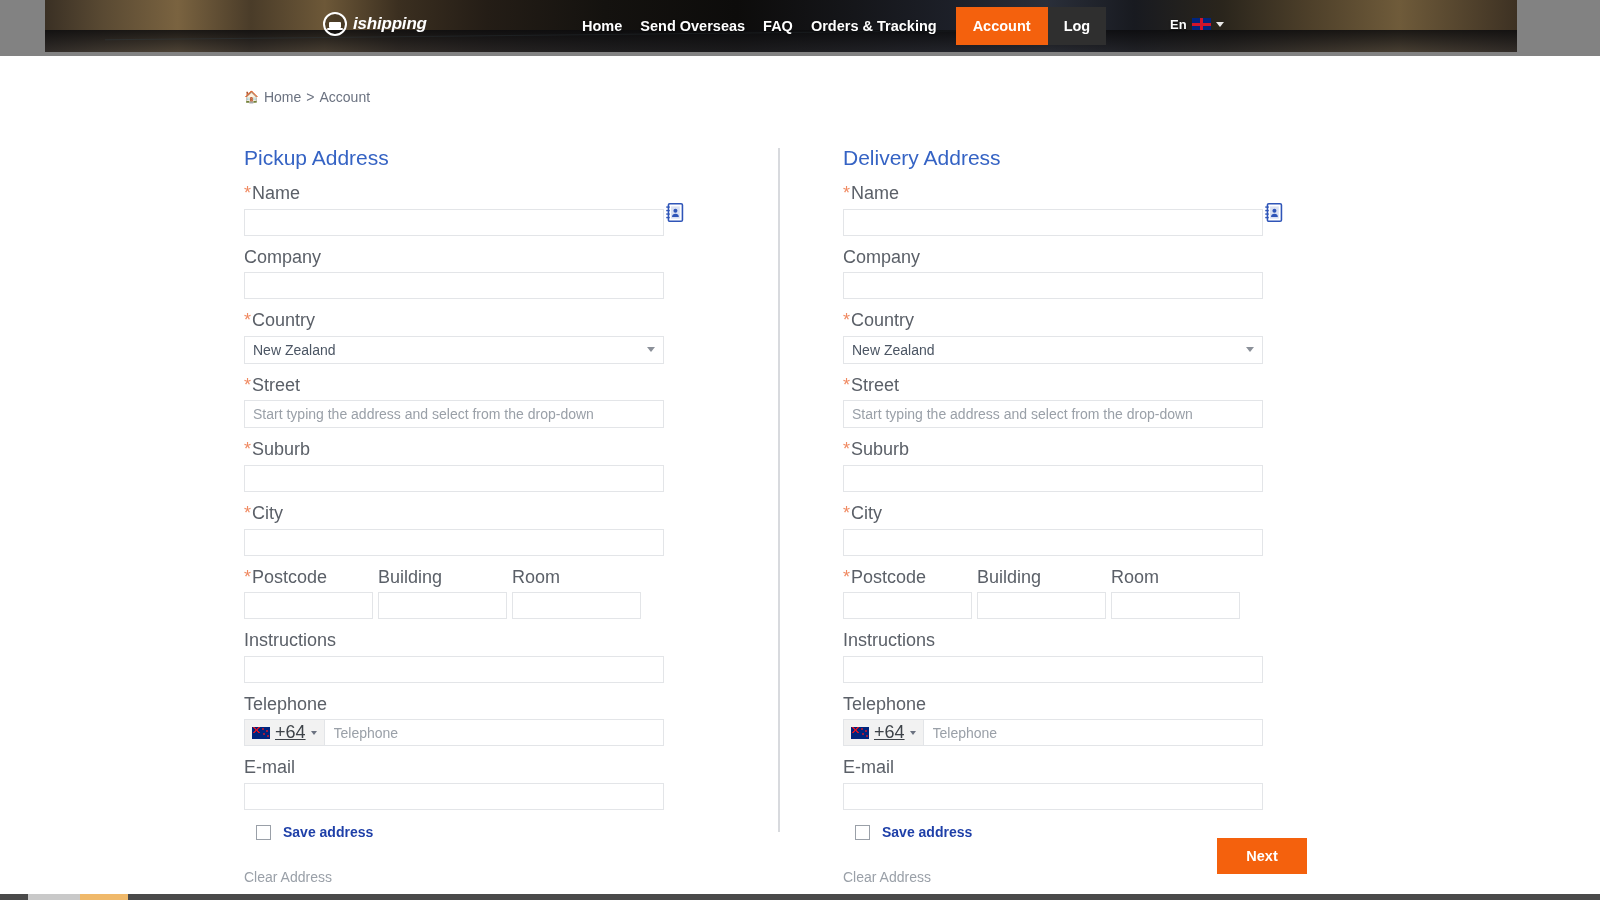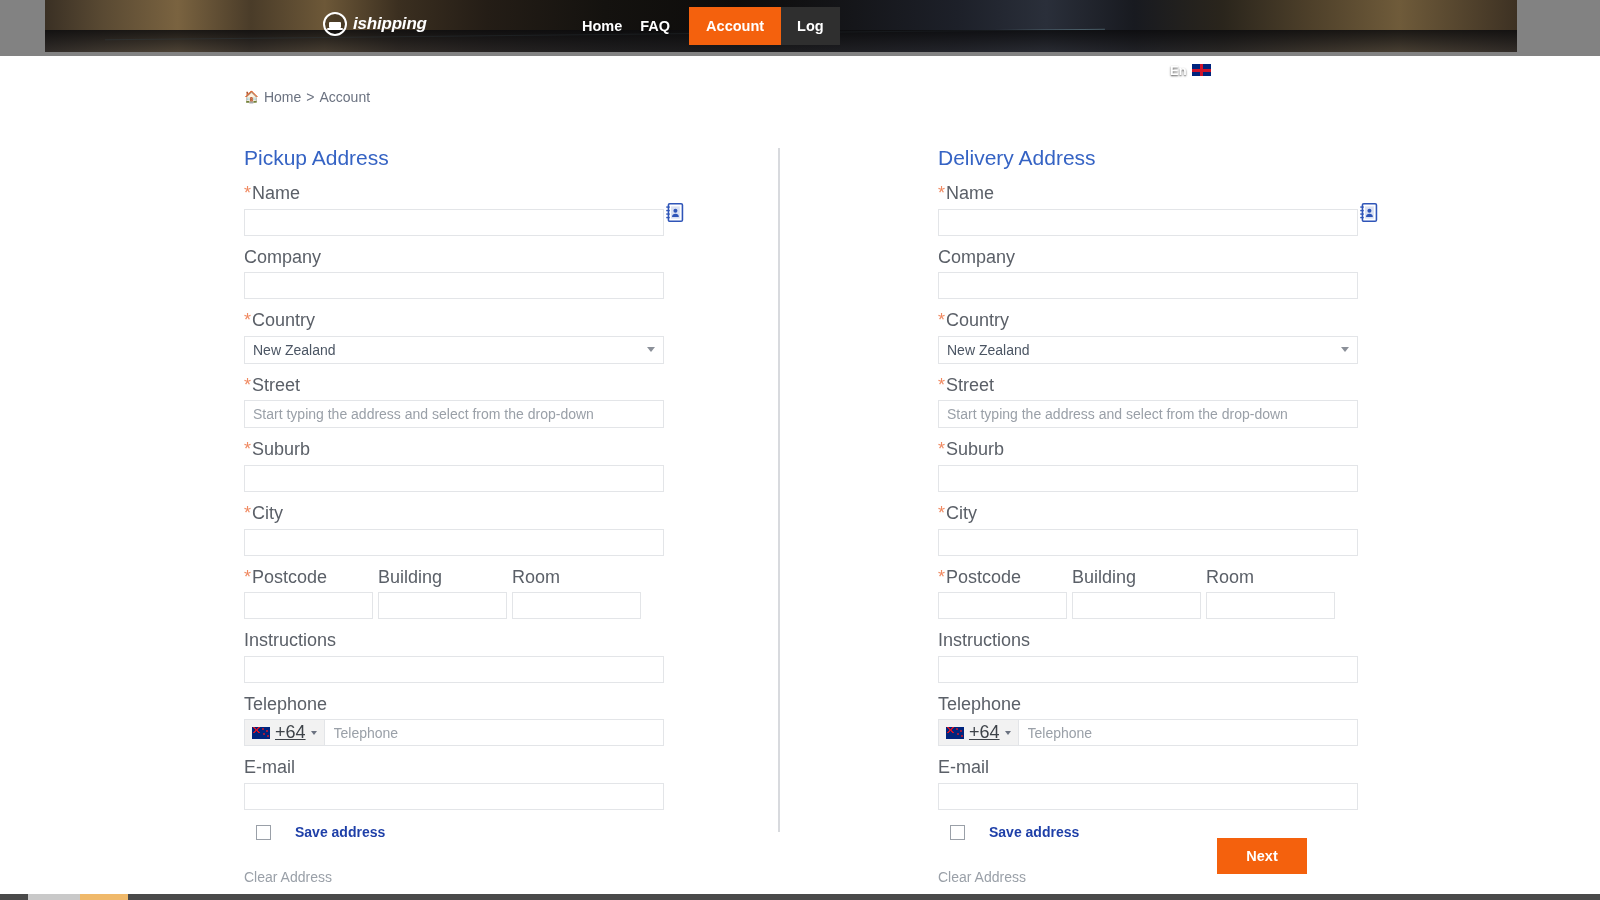--- a/index.html
+++ b/index.html
@@ -117,21 +117,20 @@
     height: 38px;
     display: flex; align-items: center;
     padding: 0 16px;
     cursor: pointer;
   }
   .lang {
     position: absolute; left: 1125px; top: 0;
     height: 48px;
     display: flex; align-items: center; gap: 5px;
     cursor: pointer;
-    margin-top: 46px;
   }
   .lang-label {
     color: #ffffff; font-size: 13px; font-weight: bold;
     text-shadow: 0 1px 2px rgba(0,0,0,.7);
   }
   .flag-uk {
     width: 19px; height: 12px; position: relative;
     background: #00247d; display: inline-block; overflow: hidden;
   }
   .flag-uk:before {
@@ -158,21 +157,21 @@
     display: flex; align-items: center; gap: 5px;
   }
   .home-glyph { font-size: 12px; color: #4b5563; }
 
   
   .col {
     position: absolute; top: 146px;
     width: 420px;
   }
   .col-left  { left: 244px; }
-  .col-right { left: 938px; }
+  .col-right { left: 843px; }
 
   .divider {
     position: absolute; left: 778px; top: 148px;
     width: 2px; height: 684px;
     background: #d8dade;
   }
 
   .sec-title {
     font-size: 21px;
     color: #3563c4;
@@ -268,21 +267,21 @@
   .phone-inp {
     flex: 1 1 auto; border: none; outline: none;
     padding: 0 9px; font-size: 14px; color: #4b5563;
     font-family: "Liberation Sans", sans-serif;
     background: #fff;
   }
   .phone-inp::placeholder { color: #9aa0a8; }
 
   
   .saverow {
-    display: flex; align-items: center; gap: 24px;
+    display: flex; align-items: center; gap: 12px;
     margin-top: 14px;
     padding-left: 12px;
   }
   .chk {
     width: 15px; height: 15px;
     border: 1px solid #9aa0a8;
     background: #fff; cursor: pointer; flex: 0 0 auto;
   }
   .save-lbl {
     font-size: 14px; color: #1e3fa8; font-weight: bold; cursor: pointer;
@@ -330,21 +329,23 @@
 
 <div class="nav">
 
   <div class="logo">
     <span class="logo-mark"></span>
     <span class="logo-text">ishipping</span>
   </div>
 
   <div class="navlinks">
     <div class="navlink">Home</div>
+    <div class="navlink">Send Overseas</div>
     <div class="navlink">FAQ</div>
+    <div class="navlink">Orders &amp; Tracking</div>
     <div class="nav-account">Account</div>
     <div class="nav-log">Log</div>
   </div>
 
   <div class="lang">
     <span class="lang-label">En</span>
     <span class="flag-uk"></span>
     <span class="caret-sm"></span>
   </div>
 </div>

